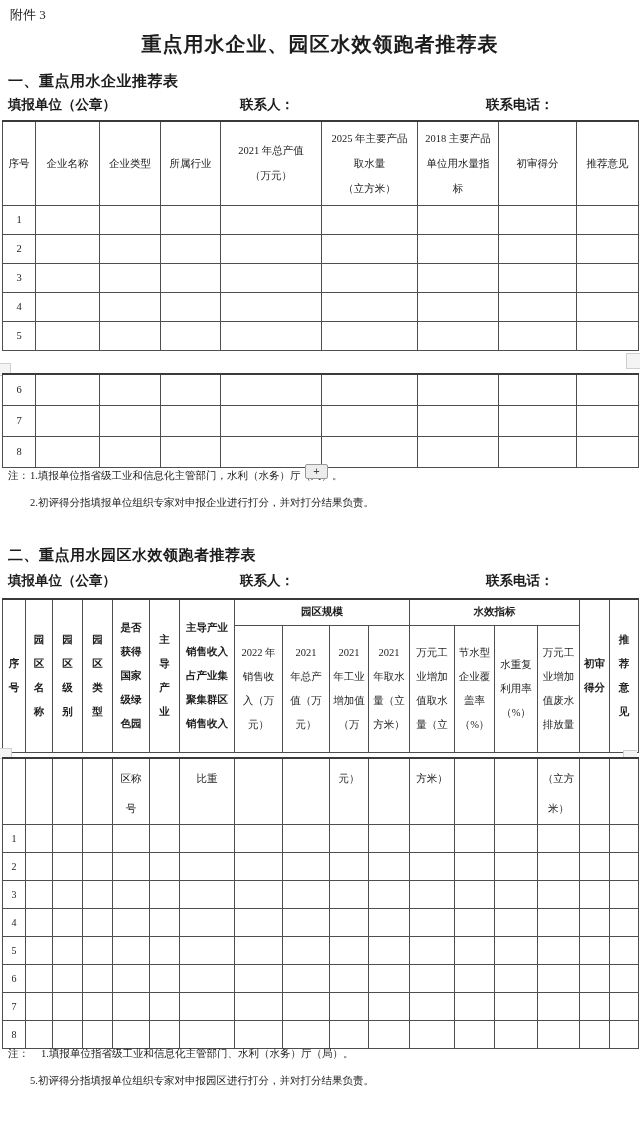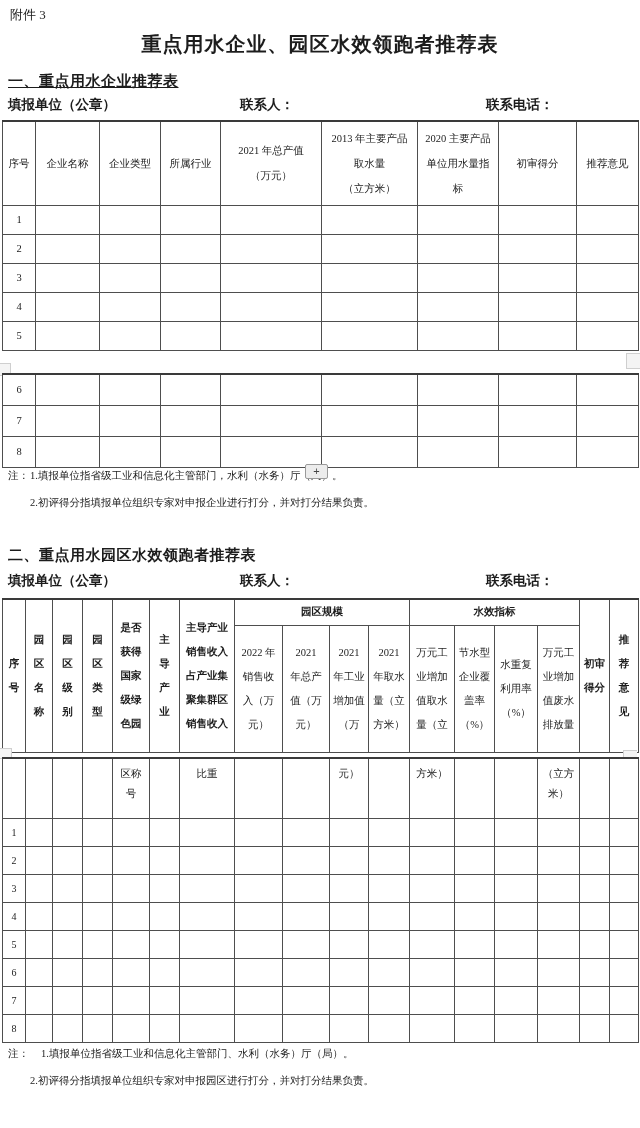--- a/index.html
+++ b/index.html
@@ -27,21 +27,21 @@
     border:1px solid #4e4e4e; padding:0 1px; font-weight:normal;
     text-align:center; vertical-align:middle; font-size:10.5px;
     white-space:pre-line; overflow:hidden; line-height:25px;
   }
   .t1-head th { height:84px; }
   .t1-rows-a td { height:29px; }
   .t1-rows-b td { height:31px; }
 
   .t2-group th { height:26px; line-height:24px;font-weight:bold; }
   .t2-sub th { height:127px; line-height:24px; }
-  .t2-cont td { height:60px; vertical-align:top; padding-top:5px; line-height:20px; }
+  .t2-cont td { height:60px; vertical-align:top; padding-top:5px; line-height:30px; }
   .t2-rows td { height:28px; font-size:10px; }
 
   .note-line { display:flex; font-size:10.5px; line-height:15px; white-space:nowrap; }
   .note-label { flex:none; }
 
   .plus-badge {
     left:305px; top:464px; width:23px; height:15px;
     background:#ececec; border:1px solid #9a9a9a; border-radius:2px;
     font-size:11px; line-height:13px; text-align:center; color:#444;
     font-family:"Liberation Sans","DejaVu Sans",sans-serif;
@@ -51,21 +51,21 @@
   .h1r { left:626px; top:353px; width:14px; height:16px; border-right:none; }
   .h2l { left:0;  top:748px; width:12px; height:11px; border-left:none; }
   .h2r { left:623px; top:750px; width:14px; height:10px; border-right:none; }
 </style>
 </head>
 <body>
 
 <div class="abs attachment">附件 3</div>
 <div class="abs doc-title">重点用水企业、园区水效领跑者推荐表</div>
 
-<div class="abs sec-heading" style="left:8px; top:72px;text-decoration:underline;">一、重点用水企业推荐表</div>
+<div class="abs sec-heading" style="left:8px; top:72px;">一、重点用水企业推荐表</div>
 <div class="abs fill-line" style="left:0; top:96px; width:640px; height:18px;">
   <span class="lbl-unit">填报单位（公章）</span>
   <span class="lbl-contact">联系人：</span>
   <span class="lbl-phone">联系电话：</span>
 </div>
 
 <table class="abs doc-table" style="left:2px; top:120px; width:636px;">
   <colgroup>
     <col style="width:33px">
       <col style="width:64px">
@@ -78,24 +78,24 @@
       <col style="width:62px">
   </colgroup>
   <thead>
     <tr class="t1-head">
       <th>序号</th>
       <th>企业名称</th>
       <th>企业类型</th>
       <th>所属行业</th>
       <th>2021 年总产值
 （万元）</th>
-      <th>2013 年主要产品
+      <th>2025 年主要产品
 取水量
 （立方米）</th>
-      <th>2020 主要产品
+      <th>2018 主要产品
 单位用水量指
 标</th>
       <th>初审得分</th>
       <th>推荐意见</th>
     </tr>
   </thead>
   <tbody id="t1-body-a" class="t1-rows-a">
       <tr>
         <td>1</td>
         <td></td>
@@ -518,14 +518,14 @@
         <td></td>
       </tr>
     </tbody>
 </table>
 
 <div class="abs note-line" style="left:8px; top:1046px;">
   <span class="note-label">注：</span>
   <span style="margin-left:12px">1.填报单位指省级工业和信息化主管部门、水利（水务）厅（局）。</span>
 </div>
 <div class="abs note-line" style="left:30px; top:1073px;">
-  <span>2.初评得分指填报单位组织专家对申报园区进行打分，并对打分结果负责。</span>
+  <span>5.初评得分指填报单位组织专家对申报园区进行打分，并对打分结果负责。</span>
 </div>
 
 </body></html>

